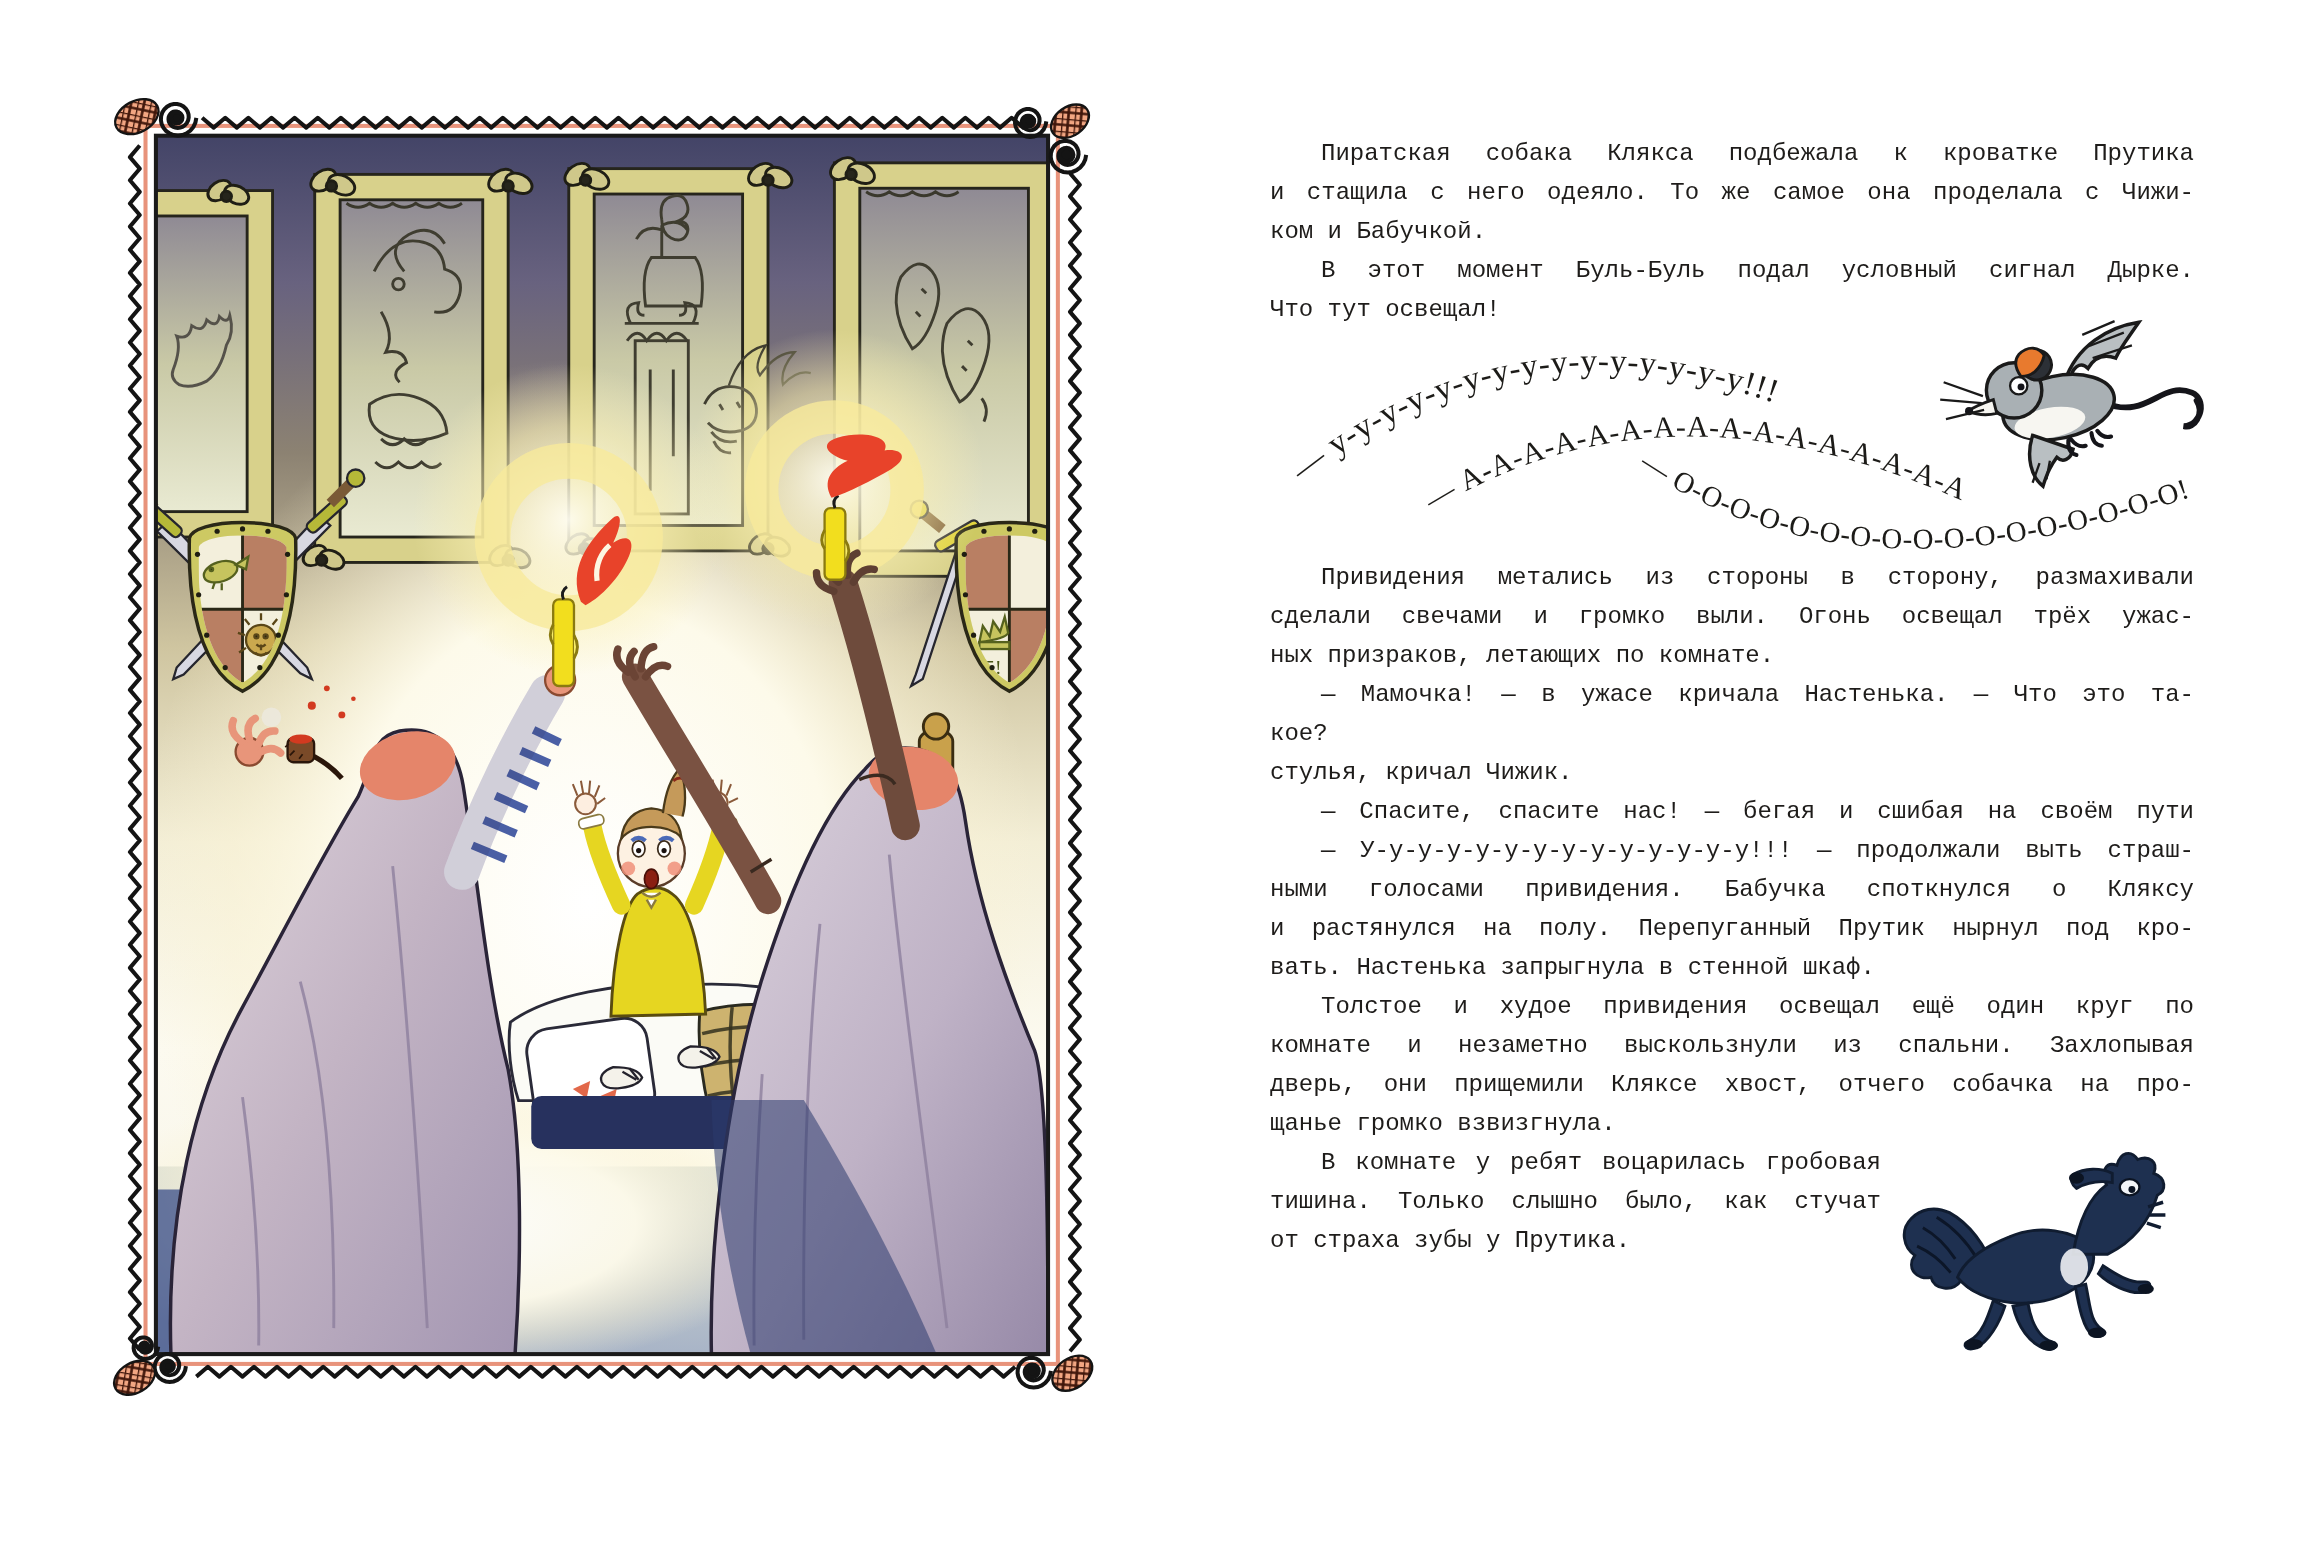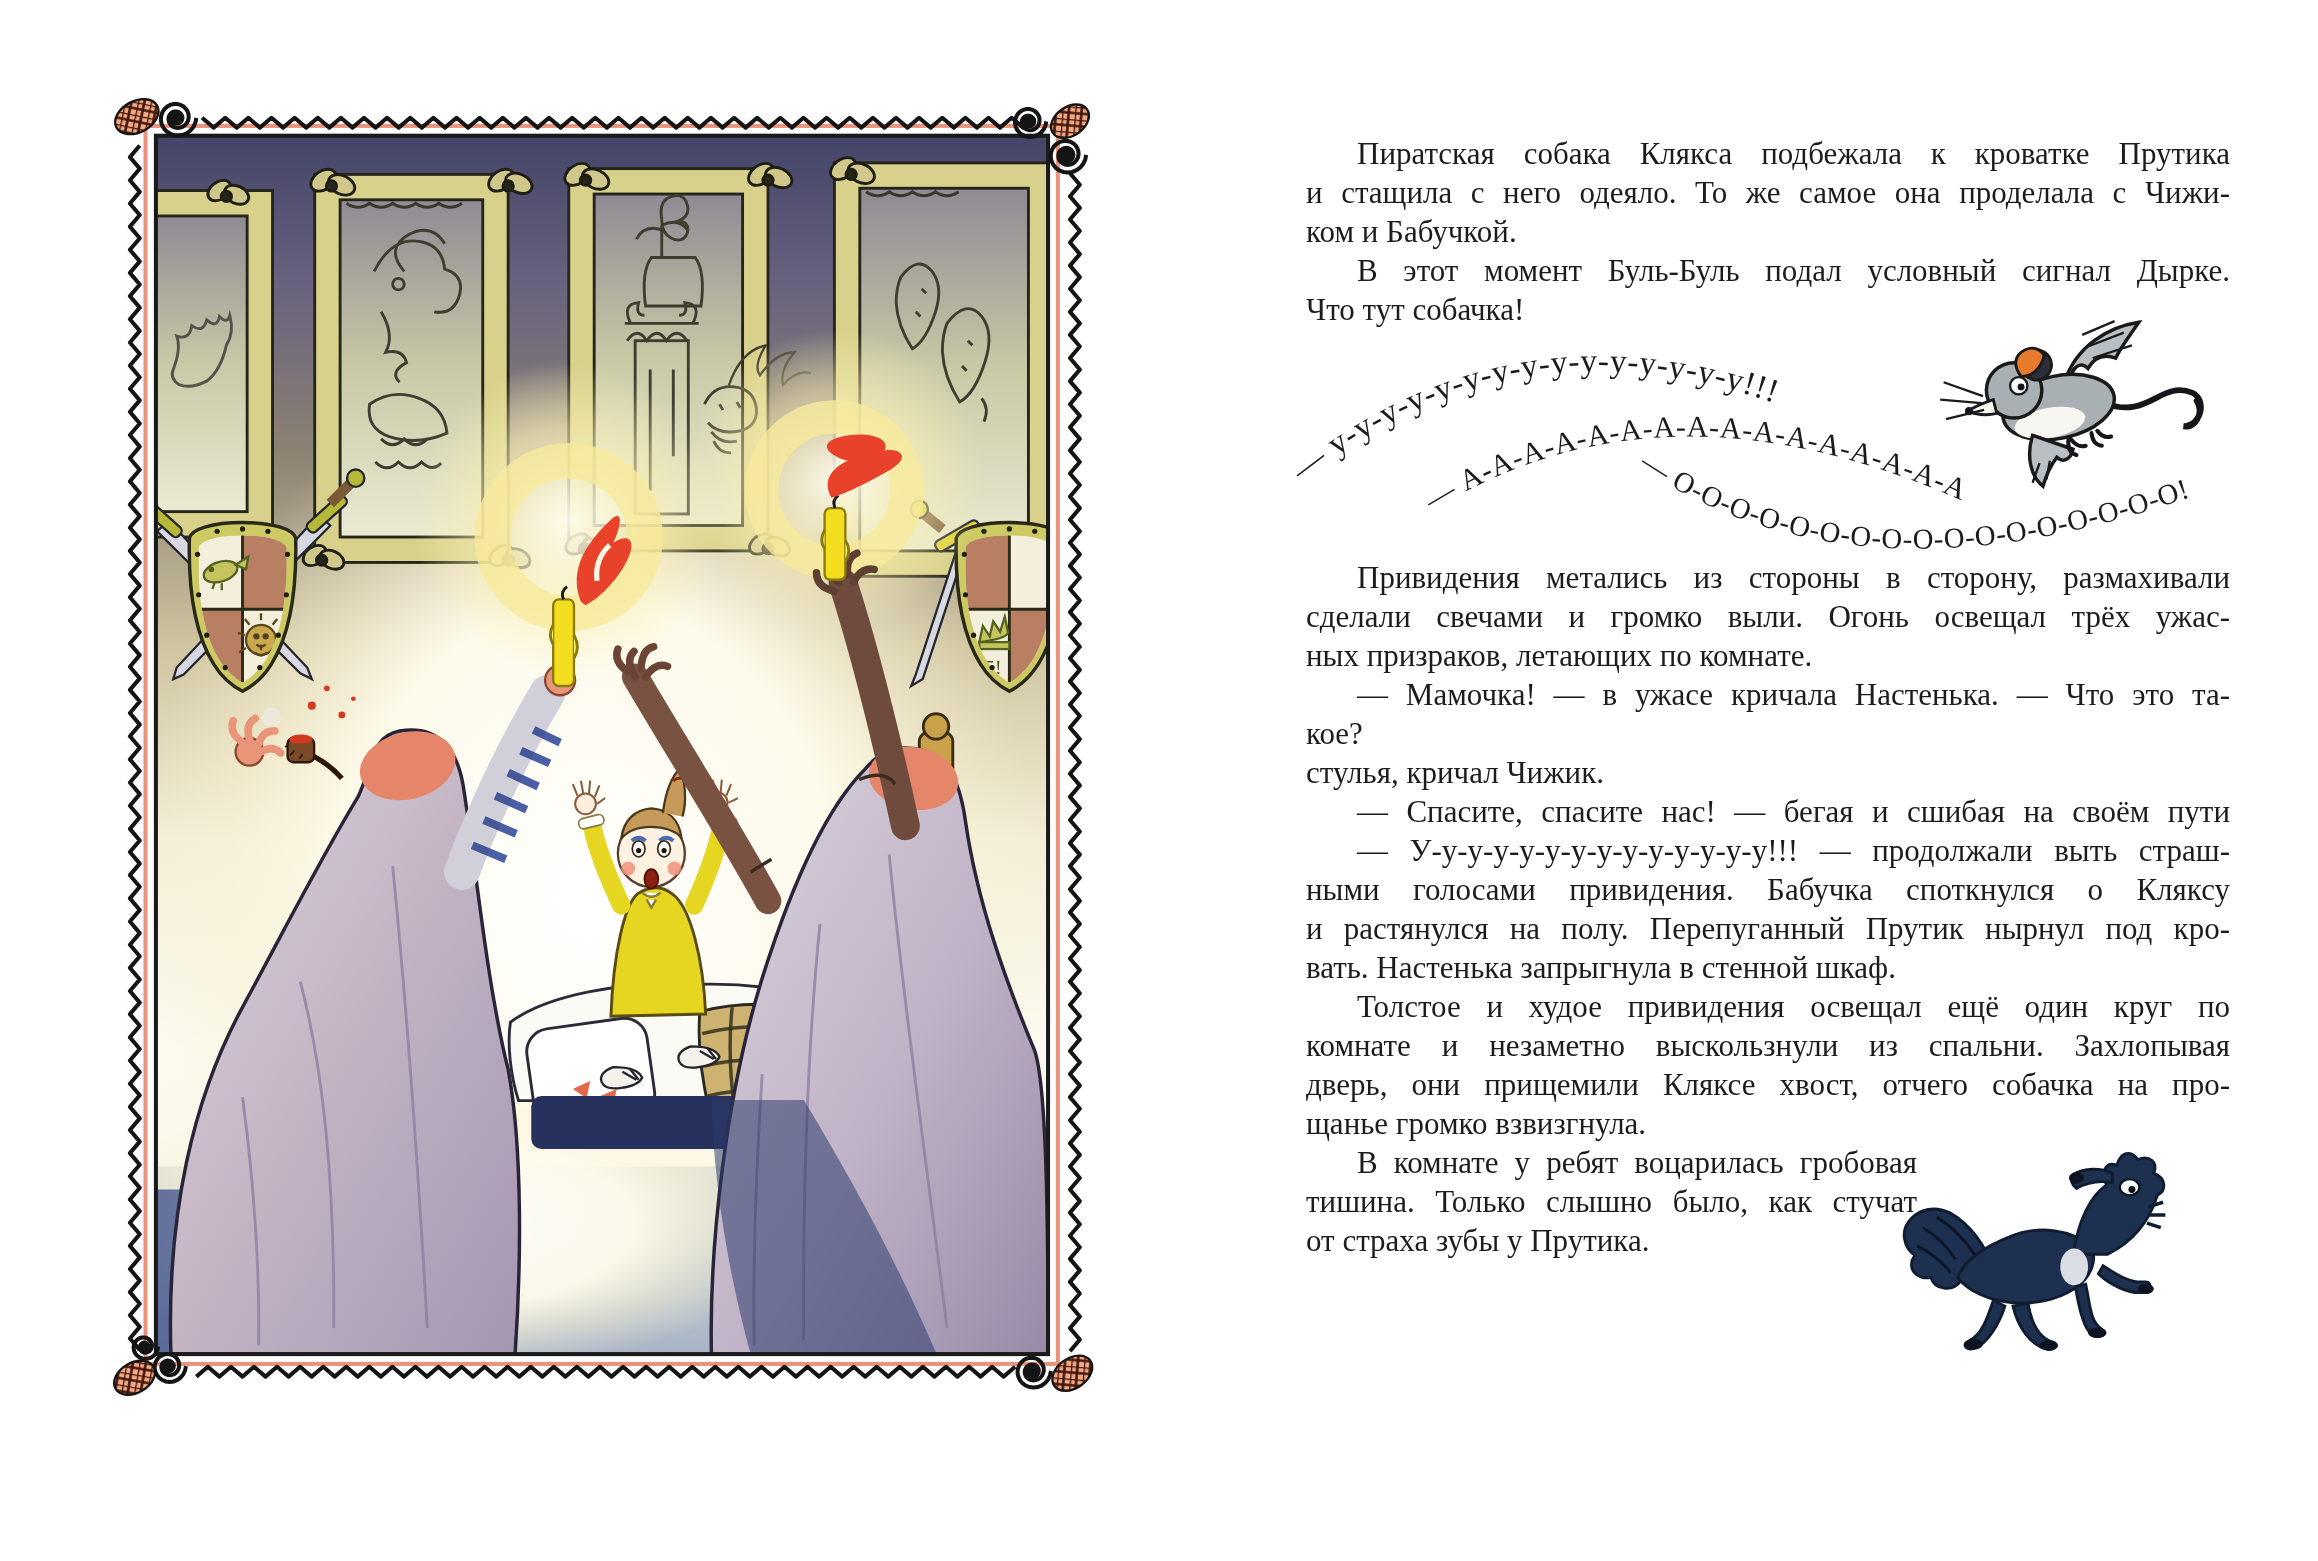--- a/index.html
+++ b/index.html
@@ -1,19 +1,19 @@
 <!DOCTYPE html>
 <html style="font-size:9.2px"><head>
 <meta charset="utf-8">
 <style>
   html,body{margin:0;padding:0;background:#ffffff;}
   .stage{position:relative;width:2319px;height:1562px;background:#ffffff;overflow:hidden;
          font-family:"Liberation Serif","DejaVu Serif",serif;color:#1e1c1a;}
   svg{position:absolute;left:0;top:0;}
-  .tb{position:absolute;left:1306px;width:924px;font-size:31px;}
+  .tb{position:absolute;left:1270px;width:924px;font-size:24px;font-family:Liberation Mono, monospace;}
   .ln{line-height:39px;height:39px;text-align:justify;text-align-last:justify;white-space:nowrap;}
   .ln.end{text-align-last:left;}
   .ln.ind{text-indent:51px;}
   .ln.nr{width:611px;}
   .ln{white-space:normal;}
 </style>
 </head>
 <body>
 
 <div class="stage">
@@ -454,21 +454,21 @@
     <text font-size="52" letter-spacing="1"><textPath href="#screamPath2">— А-А-А-А-А-А-А-А-А-А-А-А-А-А-А-А!!!</textPath></text>
     <text font-size="50" letter-spacing="1"><textPath href="#screamPath3">— О-О-О-О-О-О-О-О-О-О-О-О-О-О-О-О-О!!!</textPath></text>
   </g>
 </svg>
 
 <div class="tb" style="top:134px">
   <div class="ln ind">Пиратская собака Клякса подбежала к кроватке Прутика</div>
   <div class="ln">и стащила с него одеяло. То же самое она проделала с Чижи-</div>
   <div class="ln end">ком и Бабучкой.</div>
   <div class="ln ind">В этот момент Буль-Буль подал условный сигнал Дырке.</div>
-  <div class="ln end">Что тут собачка!</div>
+  <div class="ln end">Что тут освещал!</div>
 </div>
 
 <div class="tb" style="top:558px">
   <div class="ln ind">Привидения метались из стороны в сторону, размахивали</div>
   <div class="ln">сделали свечами и громко выли. Огонь освещал трёх ужас-</div>
   <div class="ln end">ных призраков, летающих по комнате.</div>
   <div class="ln ind">— Мамочка! — в ужасе кричала Настенька. — Что это та-</div>
   <div class="ln end">кое?</div>
   <div class="ln end">стулья, кричал Чижик.</div>
   <div class="ln ind">— Спасите, спасите нас! — бегая и сшибая на своём пути</div>

